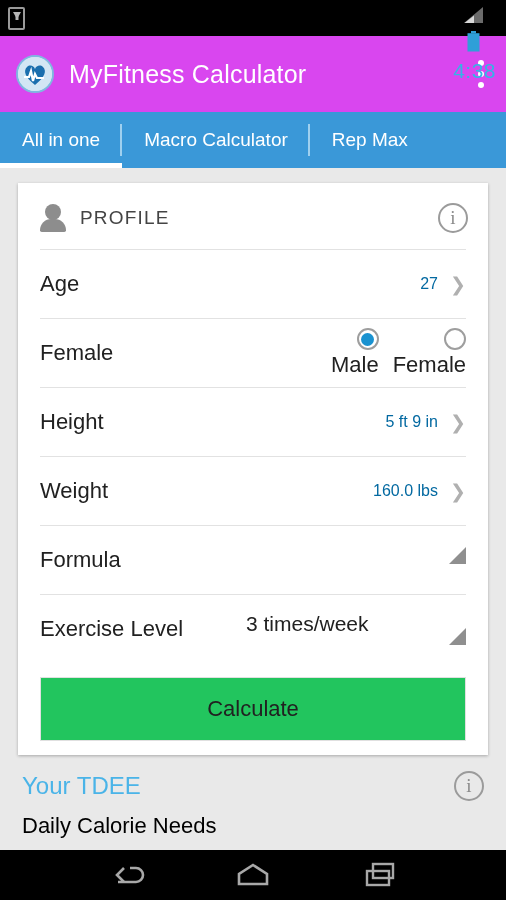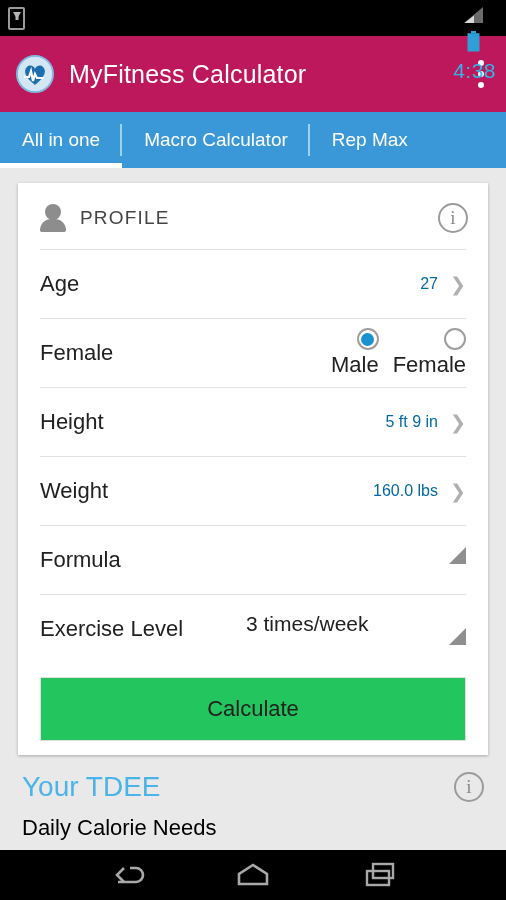--- a/index.html
+++ b/index.html
@@ -21,21 +21,21 @@
   .sb-time { color: #33b5e5; font-size: 21px; letter-spacing: .5px; margin-left: 3px; }
   .dl-icon { width: 17px; height: 23px; border: 2px solid #9a9a9a; border-radius: 2px;
              position: relative; display: block; }
   .dl-icon::after { content: ""; position: absolute; left: 50%; top: 3px; transform: translateX(-50%);
              width: 0; height: 0; border-left: 4px solid transparent; border-right: 4px solid transparent;
              border-top: 7px solid #b5b5b5; }
   .dl-icon::before { content:""; position:absolute; left:50%; top:3px; transform:translateX(-50%);
              width:3px; height:8px; background:#b5b5b5; }
 
   
-  .actionbar { height: 76px; background: #be185d; display: flex; align-items: center; padding: 0 16px; }
+  .actionbar { height: 76px; background: #d946ef; display: flex; align-items: center; padding: 0 16px; }
   .app-logo { width: 38px; height: 38px; border-radius: 50%; background: #cfe3f2;
               border: 2px solid #7fb8e0; position: relative; flex: 0 0 auto; overflow: hidden; }
   .app-title { color: #fff; font-size: 25px; margin-left: 15px; font-weight: 400; letter-spacing: .2px; }
   .overflow { margin-left: auto; display: flex; flex-direction: column; gap: 5px; padding: 8px 6px; cursor: pointer; }
   .overflow i { display: block; width: 6px; height: 6px; border-radius: 50%; background: #fff; }
 
   
   .tabbar { height: 56px; background: #3a98d8; display: flex; align-items: stretch; position: relative; }
   .tab { display: flex; align-items: center; padding: 0 22px; color: #fff; font-size: 19px;
          position: relative; white-space: nowrap; cursor: pointer; }
@@ -82,21 +82,21 @@
   .spinner-tri { position: absolute; right: 0; bottom: 1px; width: 0; height: 0;
                  border-left: 17px solid transparent; border-bottom: 17px solid #8f8f8f; }
 
   .calc-btn { margin: 14px 22px 0 22px; height: 64px; border: 1px solid #e0e0e0; background: #22c55e;
               display: flex; align-items: center; justify-content: center; font-size: 22px;
               color: #212121; cursor: pointer; }
 
   
   .tdee { margin: 16px 0 0 0; padding: 0 22px; }
   .tdee-head { display: flex; align-items: center; }
-  .tdee-title { font-size: 28px; color: #4ab4e8; }
+  .tdee-title { font-size: 24px; color: #4ab4e8; }
   .tdee-sub { font-size: 22px; color: #000000; margin-top: 12px; }
 
   
   .navbar { position: absolute; left: 0; right: 0; bottom: 0; height: 50px; background: #000;
             display: flex; align-items: center; justify-content: space-around; padding: 0 60px; }
   .nav-btn { width: 56px; height: 34px; position: relative; cursor: pointer; }
   svg { display: block; }
 </style>
 </head>
 <body>

